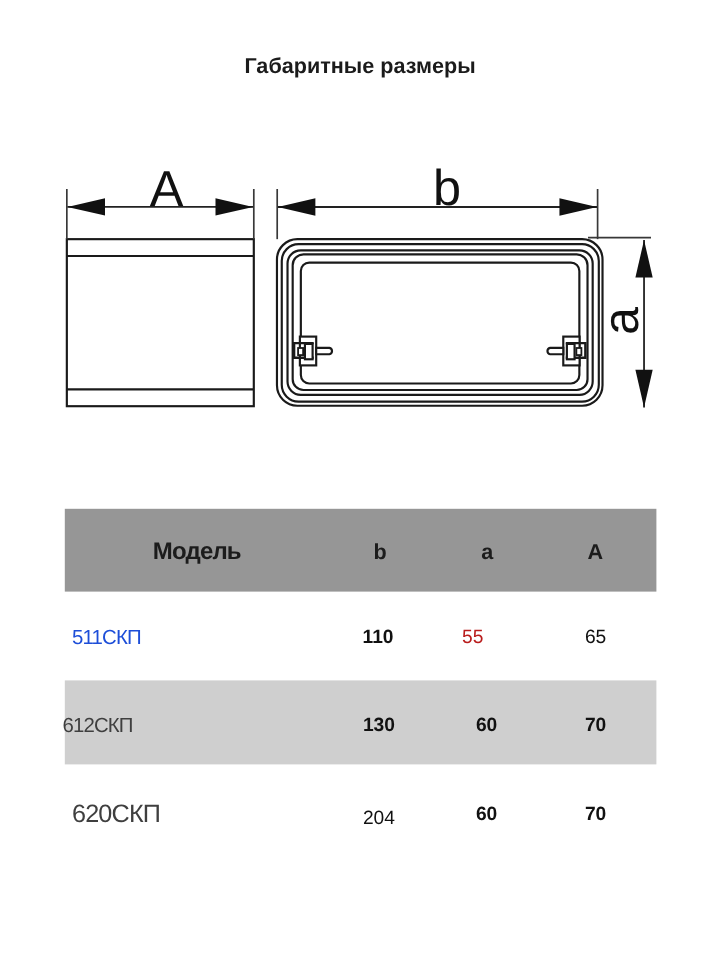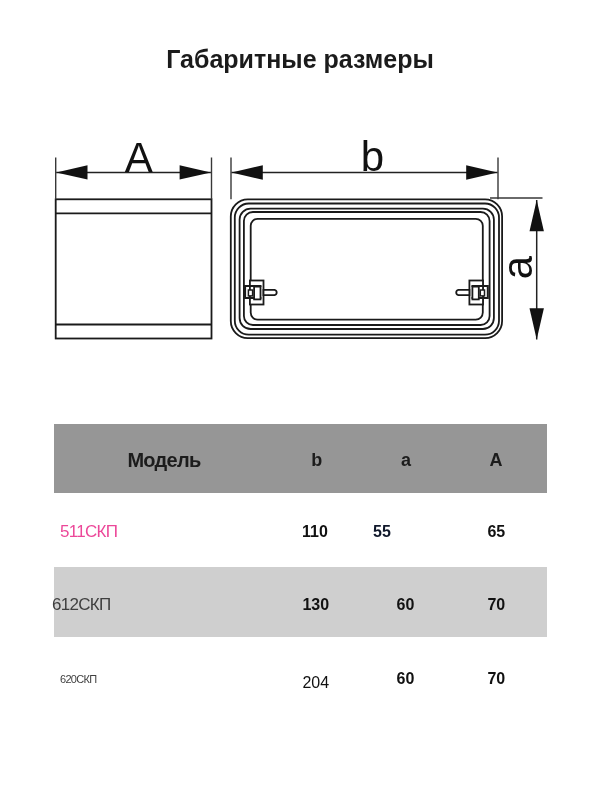--- a/index.html
+++ b/index.html
@@ -3,21 +3,21 @@
 <meta charset="utf-8">
 <style>
   html,body{margin:0;padding:0;}
   body{width:600px;height:800px;background:#ffffff;font-family:"Liberation Sans",sans-serif;position:relative;overflow:hidden;}
   .abs{position:absolute;}
   .cell{position:absolute;transform:translate(-50%,-50%);white-space:nowrap;}
 </style>
 </head>
 <body>
 
-<div class="abs" style="left:0;top:45px;width:600px;text-align:center;font-size:25px;font-weight:bold;color:#1b1b1b;">Габаритные размеры</div>
+<div class="abs" style="left:0;top:45px;width:600px;text-align:center;font-size:18px;font-weight:bold;color:#1b1b1b;">Габаритные размеры</div>
 
 <svg class="abs" style="left:0;top:130px;" width="600" height="240" viewBox="0 130 600 240" fill="none">
 
   <g stroke="#1a1a1a" stroke-width="1.8">
 
     <rect x="55.7" y="199.3" width="155.8" height="139.2" fill="#fff"></rect>
 
     <line x1="55.7" y1="213.3" x2="211.5" y2="213.3"></line>
 
     <line x1="55.7" y1="324.5" x2="211.5" y2="324.5"></line>
@@ -100,35 +100,35 @@
 <div class="abs" style="left:53.5px;top:567.3px;width:493.2px;height:69.3px;background:#cfcfcf;"></div>
 
 <div class="cell" style="left:164px;top:459.5px;font-size:20px;font-weight:bold;color:#1c1c1c;letter-spacing:-0.7px;text-align:right;">Модель</div>
 
 <div class="cell" style="left:316.7px;top:459.5px;font-size:18px;font-weight:bold;color:#1c1c1c;">b</div>
 
 <div class="cell" style="left:406.1px;top:459.5px;font-size:18px;font-weight:bold;color:#1c1c1c;">a</div>
 
 <div class="cell" style="left:496px;top:459.5px;font-size:18px;font-weight:bold;color:#1c1c1c;">A</div>
 
-<div class="abs" style="left:60px;top:532px;transform:translateY(-50%);font-size:17px;color:#ec4899;letter-spacing:-0.7px;">511СКП</div>
+<div class="abs" style="left:60px;top:532px;transform:translateY(-50%);font-size:17px;color:#1d4ed8;letter-spacing:-0.7px;">511СКП</div>
 
 <div class="cell" style="left:315px;top:532px;font-size:16px;font-weight:bold;color:#111;">110</div>
 
-<div class="cell" style="left:382px;top:532px;font-size:16px;font-weight:bold;color:#0f172a;">55</div>
+<div class="cell" style="left:394px;top:532px;font-size:16px;font-weight:normal;color:#b91c1c;">55</div>
 
-<div class="cell" style="left:496.3px;top:532px;font-size:16px;font-weight:bold;color:#111;">65</div>
+<div class="cell" style="left:496.3px;top:532px;font-size:16px;font-weight:normal;color:#111;">65</div>
 
 <div class="abs" style="left:52px;top:605.3px;transform:translateY(-50%);font-size:17px;color:#3f3f3f;letter-spacing:-0.7px;">612СКП</div>
 
 <div class="cell" style="left:315.8px;top:605.3px;font-size:16px;font-weight:bold;color:#111;">130</div>
 
 <div class="cell" style="left:405.5px;top:605.3px;font-size:16px;font-weight:bold;color:#111;">60</div>
 
 <div class="cell" style="left:496.3px;top:605.3px;font-size:16px;font-weight:bold;color:#111;">70</div>
 
-<div class="abs" style="left:60px;top:679px;transform:translateY(-50%);font-size:11px;color:#3f3f3f;letter-spacing:-0.7px;">620СКП</div>
+<div class="abs" style="left:60px;top:679px;transform:translateY(-50%);font-size:21px;color:#3f3f3f;letter-spacing:-0.7px;">620СКП</div>
 
 <div class="cell" style="left:315.8px;top:683px;font-size:16px;font-weight:normal;color:#111;">204</div>
 
 <div class="cell" style="left:405.5px;top:679px;font-size:16px;font-weight:bold;color:#111;">60</div>
 
 <div class="cell" style="left:496.3px;top:679px;font-size:16px;font-weight:bold;color:#111;">70</div>
 
 </body></html>

